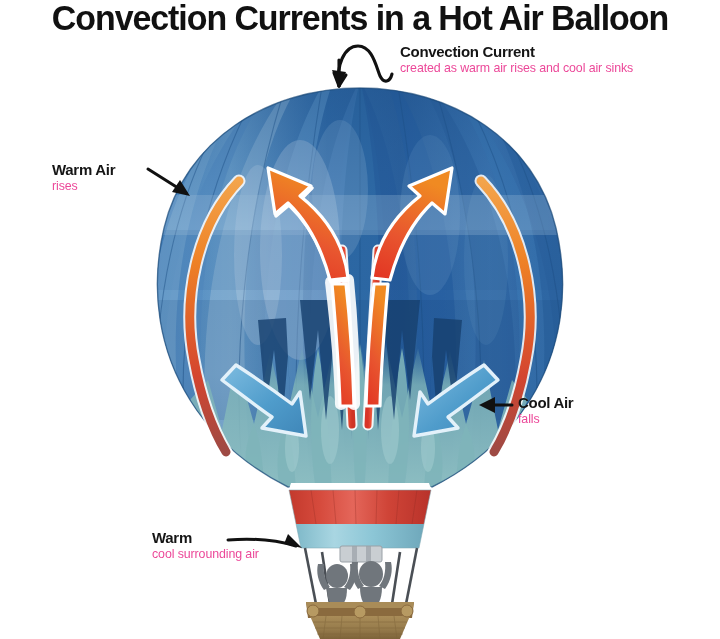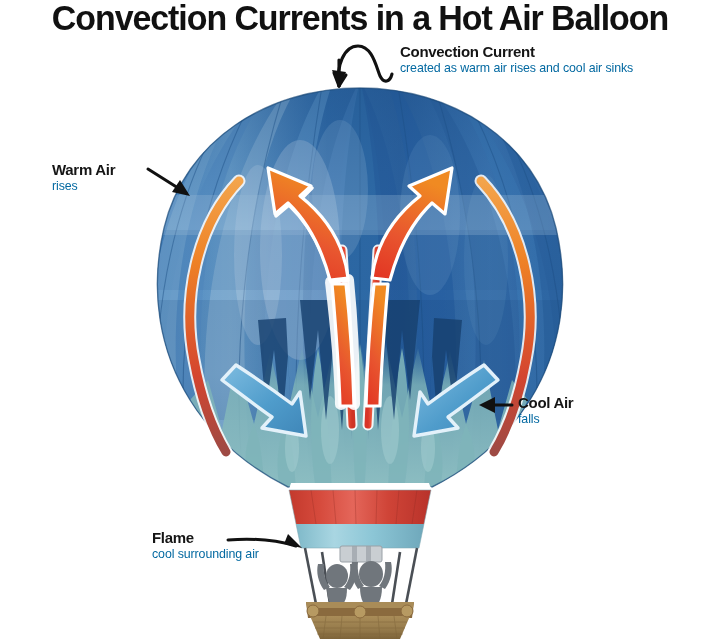--- a/index.html
+++ b/index.html
@@ -47,21 +47,21 @@
     line-height: 19px;
     letter-spacing: -0.3px;
     white-space: nowrap;
   }
   .lbl .sub {
     font-family: "Liberation Sans", sans-serif;
     font-weight: normal;
     font-size: 12.4px;
     line-height: 15px;
     letter-spacing: -0.1px;
-    color: #0369a1;
+    color: #ec4899;
     white-space: nowrap;
   }
   #lbl-convection { left: 400px; top: 42px; }
   #lbl-warm { left: 52px; top: 160px; }
   #lbl-cool { left: 518px; top: 393px; }
   #lbl-flame { left: 152px; top: 528px; }
 
   svg.overlay {
     position: absolute;
     left: 0; top: 0;
@@ -430,17 +430,17 @@
     <div class="head">Warm Air</div>
     <div class="sub">rises</div>
   </div>
 
   <div class="lbl" id="lbl-cool">
     <div class="head">Cool Air</div>
     <div class="sub">falls</div>
   </div>
 
   <div class="lbl" id="lbl-flame">
-    <div class="head">Flame</div>
+    <div class="head">Warm</div>
     <div class="sub">cool surrounding air</div>
   </div>
 
 </div>
 
 </body></html>

